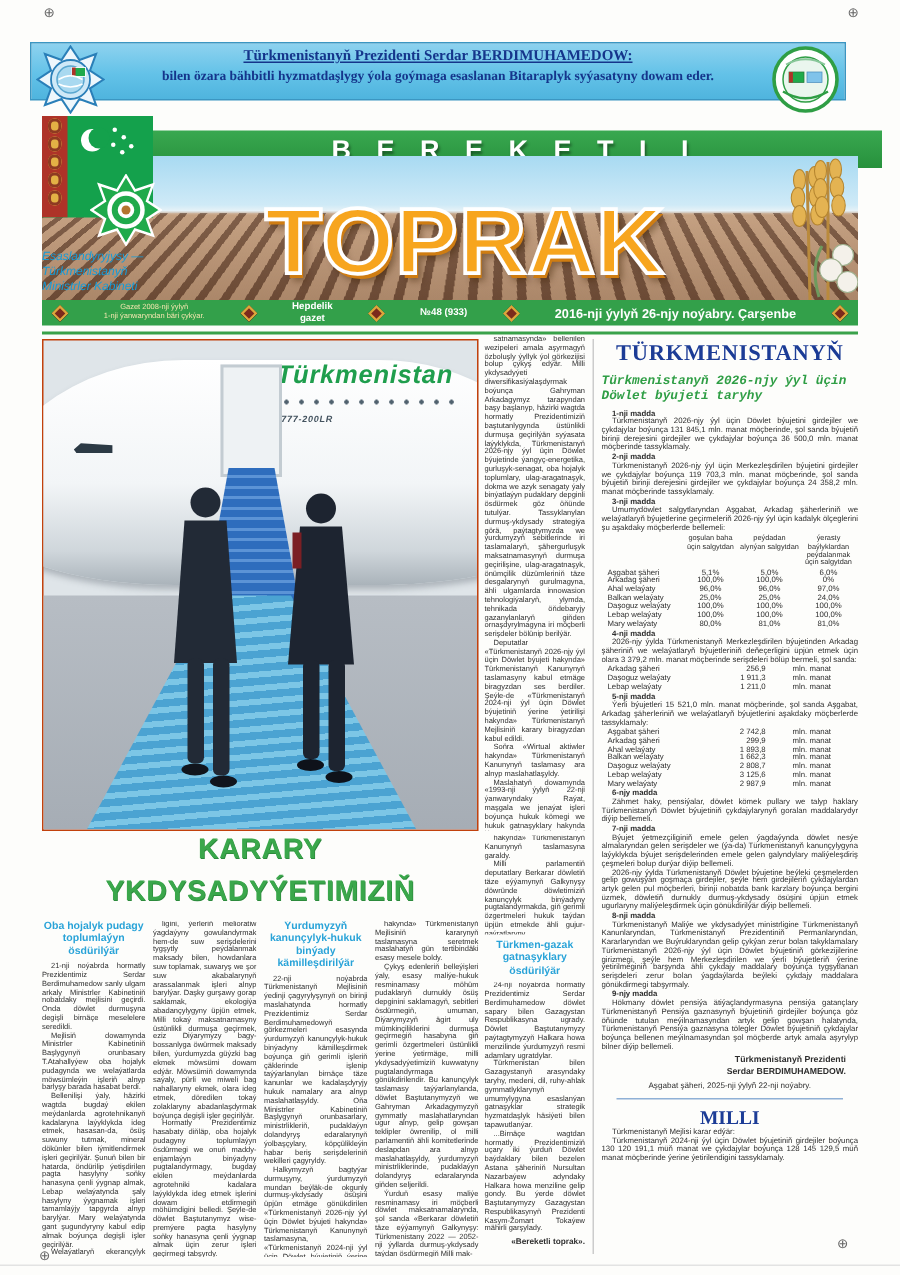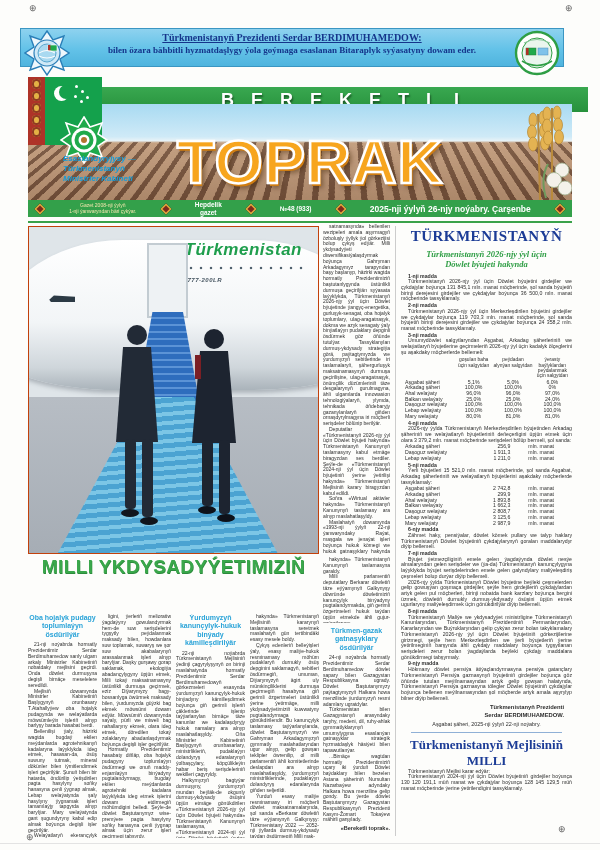--- a/index.html
+++ b/index.html
@@ -33,22 +33,22 @@
   .wheat{position:absolute;right:0;top:0;}
   
   .flag-box{position:absolute;left:28px;top:77px;width:74px;height:68px;background:#14a14c;overflow:hidden;}
   .flag-stripe{position:absolute;left:0;top:0;bottom:0;width:17px;background:#ae3328;}
   .flag-gul{width:9px;height:10px;margin:2px auto 0 auto;background:#e3b145;border-radius:45%;
      box-shadow:inset 0 0 0 2px #8e3a22;}
   .crescent{position:absolute;left:26px;top:9px;width:15px;height:15px;border-radius:50%;background:#fff;}
   .crescent:after{content:"";position:absolute;left:5px;top:-1px;width:14px;height:14px;border-radius:50%;background:#14a14c;}
   .fstar{position:absolute;width:3px;height:3px;background:#fff;border-radius:50%;}
   .emblem{position:absolute;left:60px;top:116px;}
-  .founder{position:absolute;left:28px;top:154px;width:80px;color:#169bd7;
-     font-size:8px;font-weight:bold;font-style:italic;line-height:1.25;padding-left:35px;}
+  .founder{position:absolute;left:28px;top:166px;width:80px;color:#169bd7;
+     font-size:8px;font-weight:normal;font-style:italic;line-height:1.25;}
   
   .info-bar{position:absolute;left:28px;top:200px;width:544px;height:17px;background:#33a04a;
      display:flex;align-items:center;justify-content:space-between;padding:0 8px;box-sizing:border-box;color:#fff;}
   .gul{width:8px;height:8px;background:#7c2a1c;transform:rotate(45deg);box-shadow:inset 0 0 0 1.5px #dca83c;flex:0 0 auto;}
   .seg{text-align:center;line-height:1.15;}
   .seg .s1{font-size:5px;color:#f3e6ae;display:block;}
   .seg .s2{font-size:6.5px;font-weight:bold;display:block;}
   .issue{font-size:6.5px;font-weight:bold;}
   .date{font-size:8.5px;font-weight:bold;}
   .toprule{position:absolute;left:28px;top:221px;width:544px;height:2px;background:#3aa24a;}
@@ -85,22 +85,22 @@
   .c5a{height:330px;overflow:hidden;}
   .c5mid{height:66px;overflow:hidden;margin-top:3px;}
   .c5sub{margin:4px 0 3px 0;}
   .c5c{height:168px;overflow:hidden;}
   .byline{font-size:5.5px;font-weight:bold;text-align:right;margin-top:2px;}
   .vrule{position:absolute;left:395px;top:226px;width:1px;height:610px;background:#cccccc;}
   
   .right-col{position:absolute;left:401px;top:226px;width:171px;height:612px;overflow:hidden;}
   .law-title{font-family:"Liberation Serif",serif;font-weight:bold;color:#1c3c96;text-align:center;
      font-size:15px;line-height:1.15;letter-spacing:.5px;margin-top:2px;}
-  .law-sub{font-family:Liberation Serif, serif;font-weight:bold;font-style:italic;color:#2f9e45;
-     text-align:center;font-size:8.5px;line-height:1.2;margin:4px 0 4px 0;}
+  .law-sub{font-family:Liberation Mono, monospace;font-weight:bold;font-style:italic;color:#2f9e45;
+     text-align:left;font-size:8.5px;line-height:1.2;margin:4px 0 4px 0;}
   .law-body{font-size:5.2px;line-height:5.7px;text-align:justify;}
   .law-body .mh{font-weight:bold;text-indent:7px;margin:1px 0 0 0;}
   .law-body .bp{text-indent:7px;font-size:5.2px;line-height:5.7px;}
   .t3head{display:flex;margin:2px 0 1px 0;font-size:4.9px;line-height:5.3px;text-align:center;}
   .t3head .h0{width:31%;} .t3head .hc{width:23%;}
   .trow{display:flex;line-height:5.7px;font-size:5.2px;}
   .t3 .tc0{width:31%;text-align:left;padding-left:4px;box-sizing:border-box;}
   .t3 .tc1,.t3 .tc2,.t3 .tc3{width:23%;text-align:center;}
   .t45{margin:1px 0;}
   .t45 .tc0{width:38%;text-align:left;padding-left:4px;box-sizing:border-box;}
@@ -214,21 +214,21 @@
       <span class="s1">1-nji ýanwaryndan bäri çykýar.</span>
     </span>
     <span class="gul"></span>
     <span class="seg">
       <span class="s2">Hepdelik</span>
       <span class="s2">gazet</span>
     </span>
     <span class="gul"></span>
     <span class="issue">№48 (933)</span>
     <span class="gul"></span>
-    <span class="date">2025-nji ýylyň 26-njy noýabry. Çarşenbe</span>
+    <span class="date">2016-nji ýylyň 26-njy noýabry. Çarşenbe</span>
     <span class="gul"></span>
   </div>
   <div class="toprule"></div>
 
   <div class="photo-frame">
     <div class="tarmac"></div>
     <div class="fuselage"></div>
     <div class="cockpit"></div>
     <div class="brand">Türkmenistan</div>
     <div class="windows"></div>
@@ -252,21 +252,21 @@
         <rect x="173" y="213" width="11" height="66" rx="4"></rect>
         <rect x="190" y="213" width="11" height="74" rx="4"></rect>
         <ellipse cx="178" cy="283" rx="9" ry="4" fill="#0e121a"></ellipse>
         <ellipse cx="197" cy="291" rx="9" ry="4" fill="#0e121a"></ellipse>
       </g>
       <rect x="166" y="128" width="6" height="24" fill="#7b1f24"></rect>
     </svg>
   </div>
 
   <div class="headline">
-    <div>MILLI YKDYSADYÝETIMIZIŇ</div>
+    <div>KARARY YKDYSADYÝETIMIZIŇ</div>
   </div>
 
   <div class="cols">
     <div class="col">
       <div class="subhead">Oba hojalyk pudagy toplumlaýyn ösdürilýär</div>
       <div>
           <p class="bp">21-nji noýabrda hormatly Prezidentimiz Serdar Berdimuhamedow sanly ulgam arkaly Ministrler Kabinetiniň nobatdaky mejlisini geçirdi. Onda döwlet durmuşyna degişli birnäçe meselelere seredildi.</p>
           <p class="bp">Mejlisiň dowamynda Ministrler Kabinetiniň Başlygynyň orunbasary T.Atahallyýew oba hojalyk pudagynda we welaýatlarda möwsümleýin işleriň alnyp barlyşy barada hasabat berdi.</p>
           <p class="bp">Bellenilişi ýaly, häzirki wagtda bugdaý ekilen meýdanlarda agrotehnikanyň kadalaryna laýyklykda ideg etmek, hasasan-da, ösüş suwuny tutmak, mineral dökünler bilen iýmitlendirmek işleri geçirilýär. Şunuň bilen bir hatarda, öndürilip ýetişdirilen pagta hasylyny soňky hanasyna çenli ýygnap almak, Lebap welaýatynda şaly hasylyny ýygnamak işleri tamamlaýjy tapgyrda alnyp barylýar. Mary welaýatynda gant şugundyryny kabul edip almak boýunça degişli işler geçirilýär.</p>
           <p class="bp">Welaýatlaryň ekerançylyk meýdanlarynyň suw üpjünçi-</p>
@@ -315,21 +315,21 @@
   </div>
 
   <div class="vrule"></div>
 
   <div class="right-col">
     <div class="law-title">
       <div>TÜRKMENISTANYŇ</div>
     </div>
     <div class="law-sub">
       <div>Türkmenistanyň 2026-njy ýyl üçin</div>
-      <div>Döwlet býujeti hakynda</div>
+      <div>Döwlet býujeti taryhy</div>
     </div>
     <div class="law-body">
       <p class="mh">1-nji madda</p>
       <div>
           <p class="bp">Türkmenistanyň 2026-njy ýyl üçin Döwlet býujetini girdejiler we çykdajylar boýunça 131 845,1 mln. manat möçberinde, şol sanda býujetiň birinji derejesini girdejiler we çykdajylar boýunça 36 500,0 mln. manat möçberinde tassyklamaly.</p>
         </div>
       <p class="mh">2-nji madda</p>
       <div>
           <p class="bp">Türkmenistanyň 2026-njy ýyl üçin Merkezleşdirilen býujetini girdejiler we çykdajylar boýunça 119 703,3 mln. manat möçberinde, şol sanda býujetiň birinji derejesini girdejiler we çykdajylar boýunça 24 358,2 mln. manat möçberinde tassyklamaly.</p>
         </div>
@@ -469,21 +469,20 @@
     </div>
     <div class="sig">
       <div>Türkmenistanyň Prezidenti</div>
       <div>Serdar BERDIMUHAMEDOW.</div>
     </div>
     <div class="placedate">Aşgabat şäheri, 2025-nji ýylyň 22-nji noýabry.</div>
 
     <hr class="divider">
 
     <div class="dec-title">
-      <div>Türkmenistanyň Mejlisiniň</div>
       <div>MILLI</div>
     </div>
     <div class="law-body">
       <div>
           <p class="bp">Türkmenistanyň Mejlisi karar edýär:</p>
           <p class="bp">Türkmenistanyň 2024-nji ýyl üçin Döwlet býujetiniň girdejiler boýunça 130 120 191,1 müň manat we çykdajylar boýunça 128 145 129,5 müň manat möçberinde ýerine ýetirilendigini tassyklamaly.</p>
         </div>
     </div>
 
   </div>

